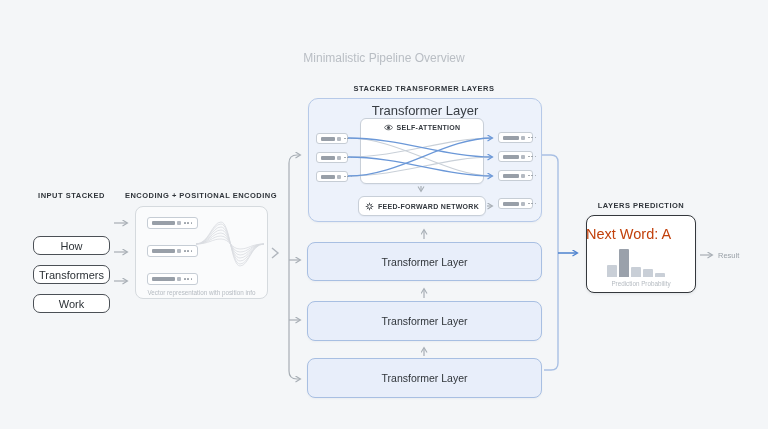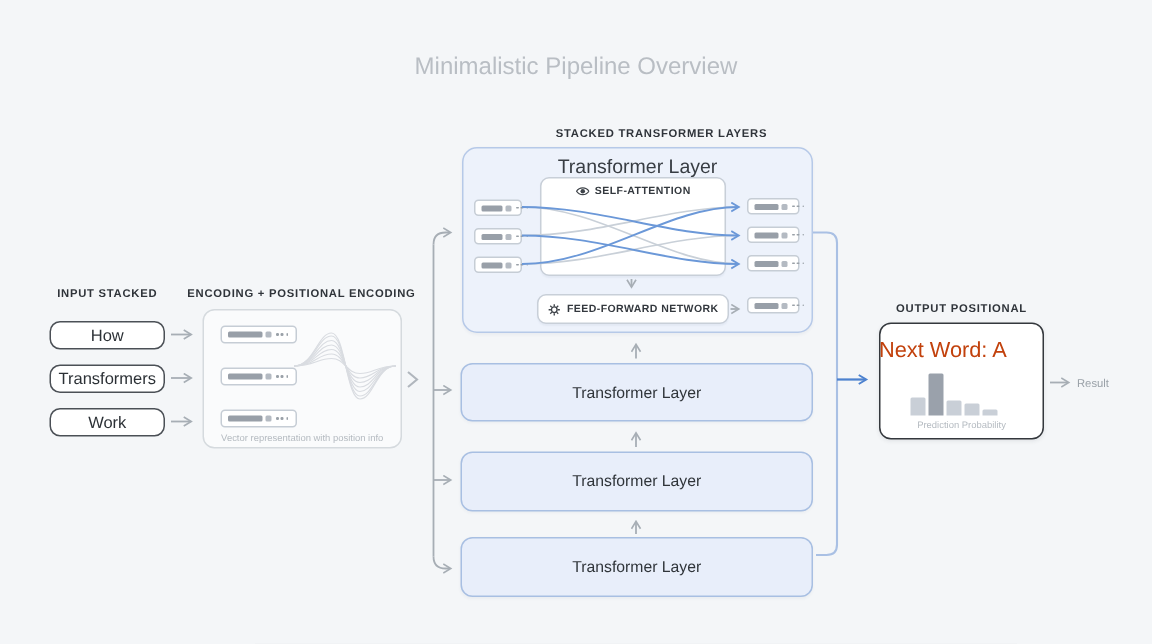--- a/index.html
+++ b/index.html
@@ -2,32 +2,32 @@
 <html><head>
 <meta charset="utf-8">
 <style>
   html,body{margin:0;padding:0;}
   body{background:#e8ebee;font-family:"Liberation Sans", sans-serif;}
   .canvas{position:relative;width:768px;height:429px;background:#f4f6f8;overflow:hidden;}
 
   
   .title{position:absolute;left:0;top:17px;width:768px;text-align:center;
          font-size:19.5px;letter-spacing:-0.2px;font-weight:500;color:#3d4247;}
-  .subtitle{position:absolute;left:0;top:36px;width:768px;text-align:center;
-         font-size:16px;color:#b9bec4;}
+  .subtitle{position:absolute;left:0;top:51px;width:768px;text-align:center;
+         font-size:12px;color:#b9bec4;}
 
   
   .lbl{position:absolute;font-size:7.5px;font-weight:bold;letter-spacing:.5px;
        color:#2f343a;text-align:center;white-space:nowrap;}
 
   
   .token{position:absolute;left:33px;width:77px;height:19px;background:#ffffff;
          border:1.4px solid #4b5056;border-radius:7px;box-sizing:border-box;
          display:flex;align-items:center;justify-content:center;
-         font-size:11px;font-weight:500;color:#2c3136;}
+         font-size:11px;font-weight:500;color:#2c3136;margin-top:22px;}
 
   
   .embed-box{position:absolute;left:135px;top:206px;width:133px;height:93px;
          background:rgba(255,255,255,.55);border:1px solid #d5dade;border-radius:8px;
          box-sizing:border-box;}
   .embed-caption{position:absolute;left:136px;top:289px;width:131px;text-align:center;
          font-size:6.3px;color:#b5bbc1;}
 
   
   .main-box{position:absolute;left:308px;top:98px;width:234px;height:124px;
@@ -74,22 +74,22 @@
 </style>
 </head>
 <body>
 
 <div class="canvas">
 
   <div class="subtitle">Minimalistic Pipeline Overview</div>
 
   <div class="lbl" style="left:13px;top:191px;width:117px;">INPUT STACKED</div>
   <div class="lbl" style="left:120px;top:191px;width:162px;">ENCODING + POSITIONAL ENCODING</div>
-  <div class="lbl" style="left:341px;top:84px;width:200px;">STACKED TRANSFORMER LAYERS</div>
-  <div class="lbl" style="left:586px;top:201px;width:110px;">OUTPUT POSITIONAL</div>
+  <div class="lbl" style="left:324px;top:84px;width:200px;">STACKED TRANSFORMER LAYERS</div>
+  <div class="lbl" style="left:586px;top:201px;width:110px;">LAYERS PREDICTION</div>
 
   <div class="token" style="top:214px;">How</div>
   <div class="token" style="top:272px;">Work</div>
   <div class="token" style="top:243px;">Transformers</div>
 
   <div class="embed-box"></div>
   <div class="chip" style="left:147px;top:217px;width:51px;height:12px;">
       <span class="cbar" style="width: 23px;"></span>
       <span class="csq"></span>
       <span class="cdots">

